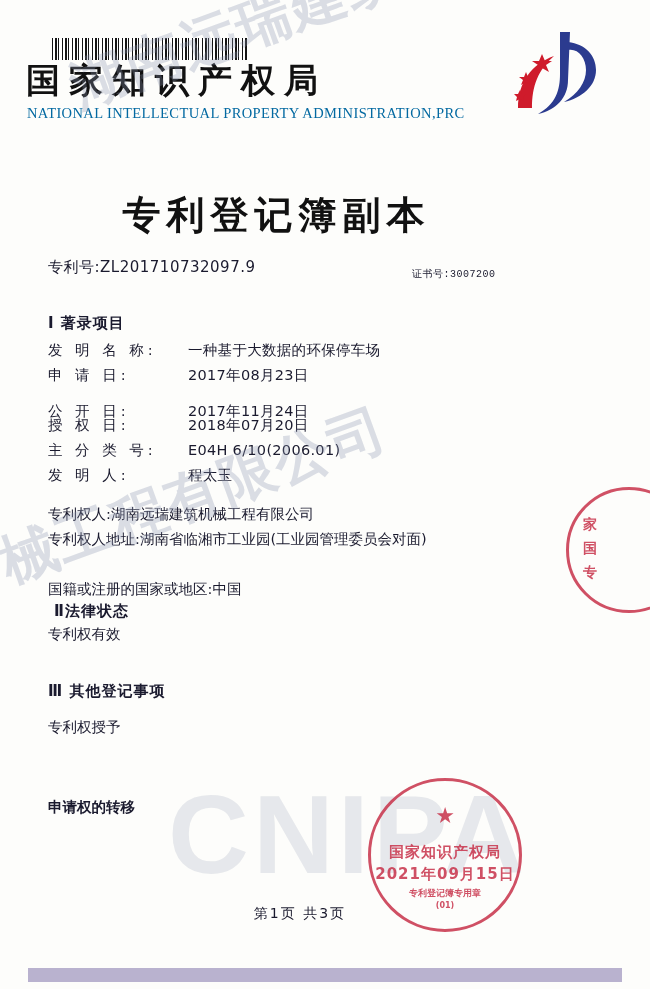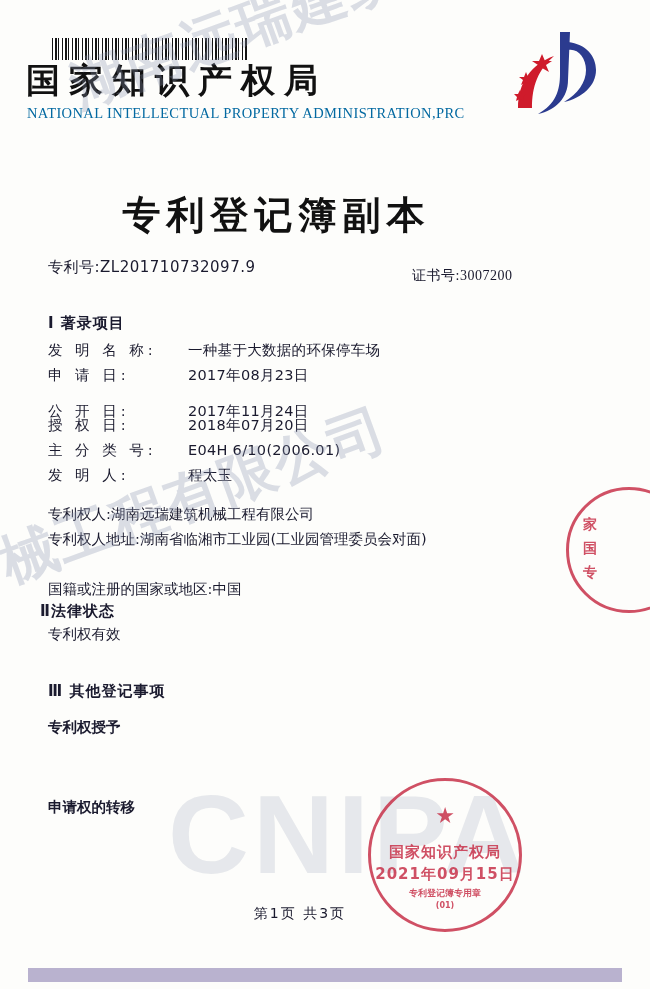--- a/index.html
+++ b/index.html
@@ -123,36 +123,36 @@
   .patent-no {
     position: absolute;
     left: 48px; top: 258px;
     font-size: 15px;
     font-family: "DejaVu Sans", sans-serif;
     letter-spacing: 0.5px;
   }
   .cert-no {
     position: absolute;
     left: 412px; top: 267px;
-    font-size: 14px;
-    font-family: Liberation Serif, serif;
+    font-size: 10px;
+    font-family: Liberation Mono, monospace;
     letter-spacing: 0.5px;
     text-align: right;
   }
 
   
   .sec-head {
     position: absolute;
     font-size: 15px;
     font-weight: bold;
     font-family: "DejaVu Sans", sans-serif;
     letter-spacing: 1px;
   }
   .s1 { left: 48px; top: 314px; }
-  .s2 { left: 40px; top: 602px; }
+  .s2 { left: 54px; top: 602px; }
   .s3 { left: 48px; top: 682px; }
 
   .field {
     position: absolute;
     font-size: 14.5px;
     font-family: "DejaVu Sans", sans-serif;
     white-space: nowrap;
   }
   .flabel {
     display: inline-block;
@@ -274,21 +274,21 @@
   </div>
 
   <div class="line" style="top:530px;">专利权人地址:湖南省临湘市工业园(工业园管理委员会对面)</div>
   <div class="line" style="top:505px;">专利权人:湖南远瑞建筑机械工程有限公司</div>
   <div class="line" style="top:580px;text-align:right;">国籍或注册的国家或地区:中国</div>
 
   <div class="sec-head s2">Ⅱ法律状态</div>
   <div class="line" style="top:625px;">专利权有效</div>
 
   <div class="sec-head s3">Ⅲ 其他登记事项</div>
-  <div class="line" style="top:718px; font-weight:bold;">专利权授予</div>
+  <div class="line" style="top:718px; font-weight:normal;">专利权授予</div>
   <div class="line" style="top:798px; font-weight:bold;">申请权的转移</div>
 
   <div class="page-no">第1页   共3页</div>
   <div class="bottom-bar"></div>
 
   <div class="wm-layer">
     <div class="wm wm1">湖南远瑞建筑机</div>
     <div class="wm wm2">械工程有限公司</div>
     <div class="wm-cnipa">CNIPA</div>
   </div>

